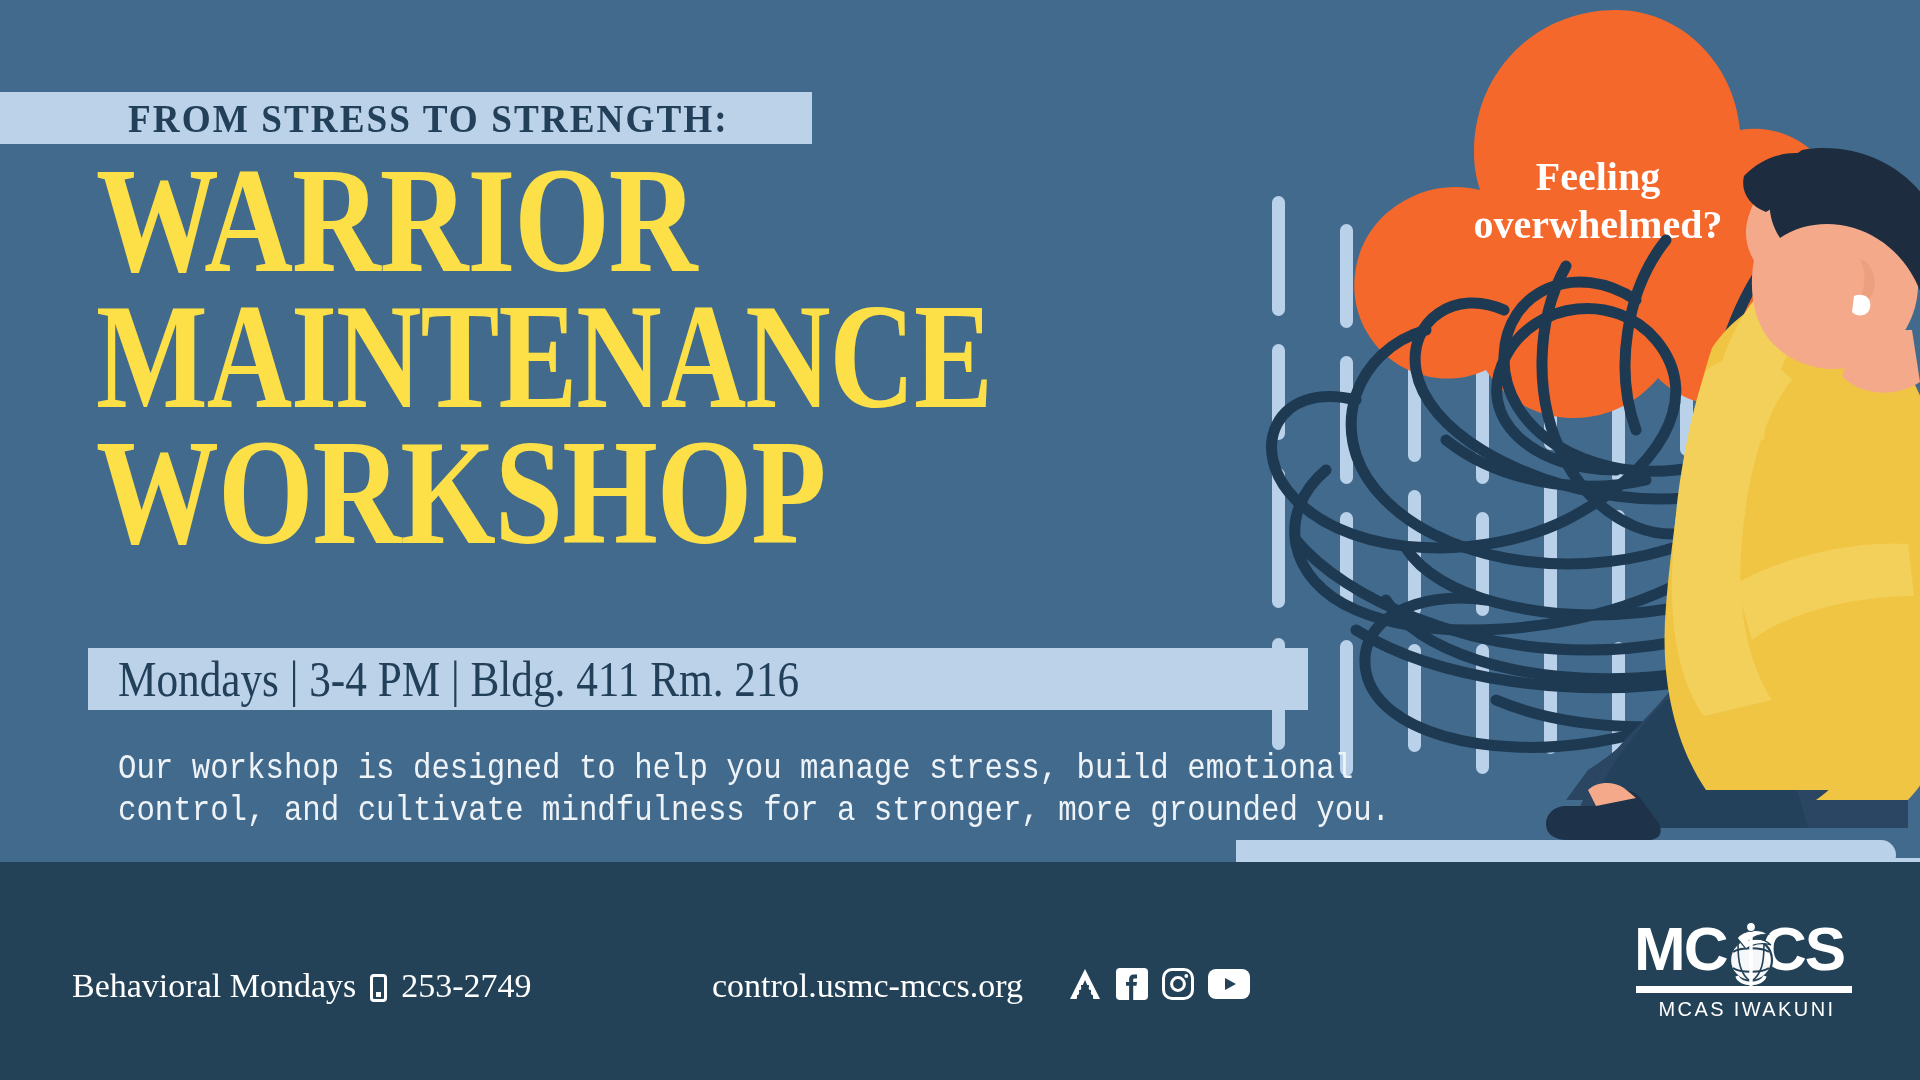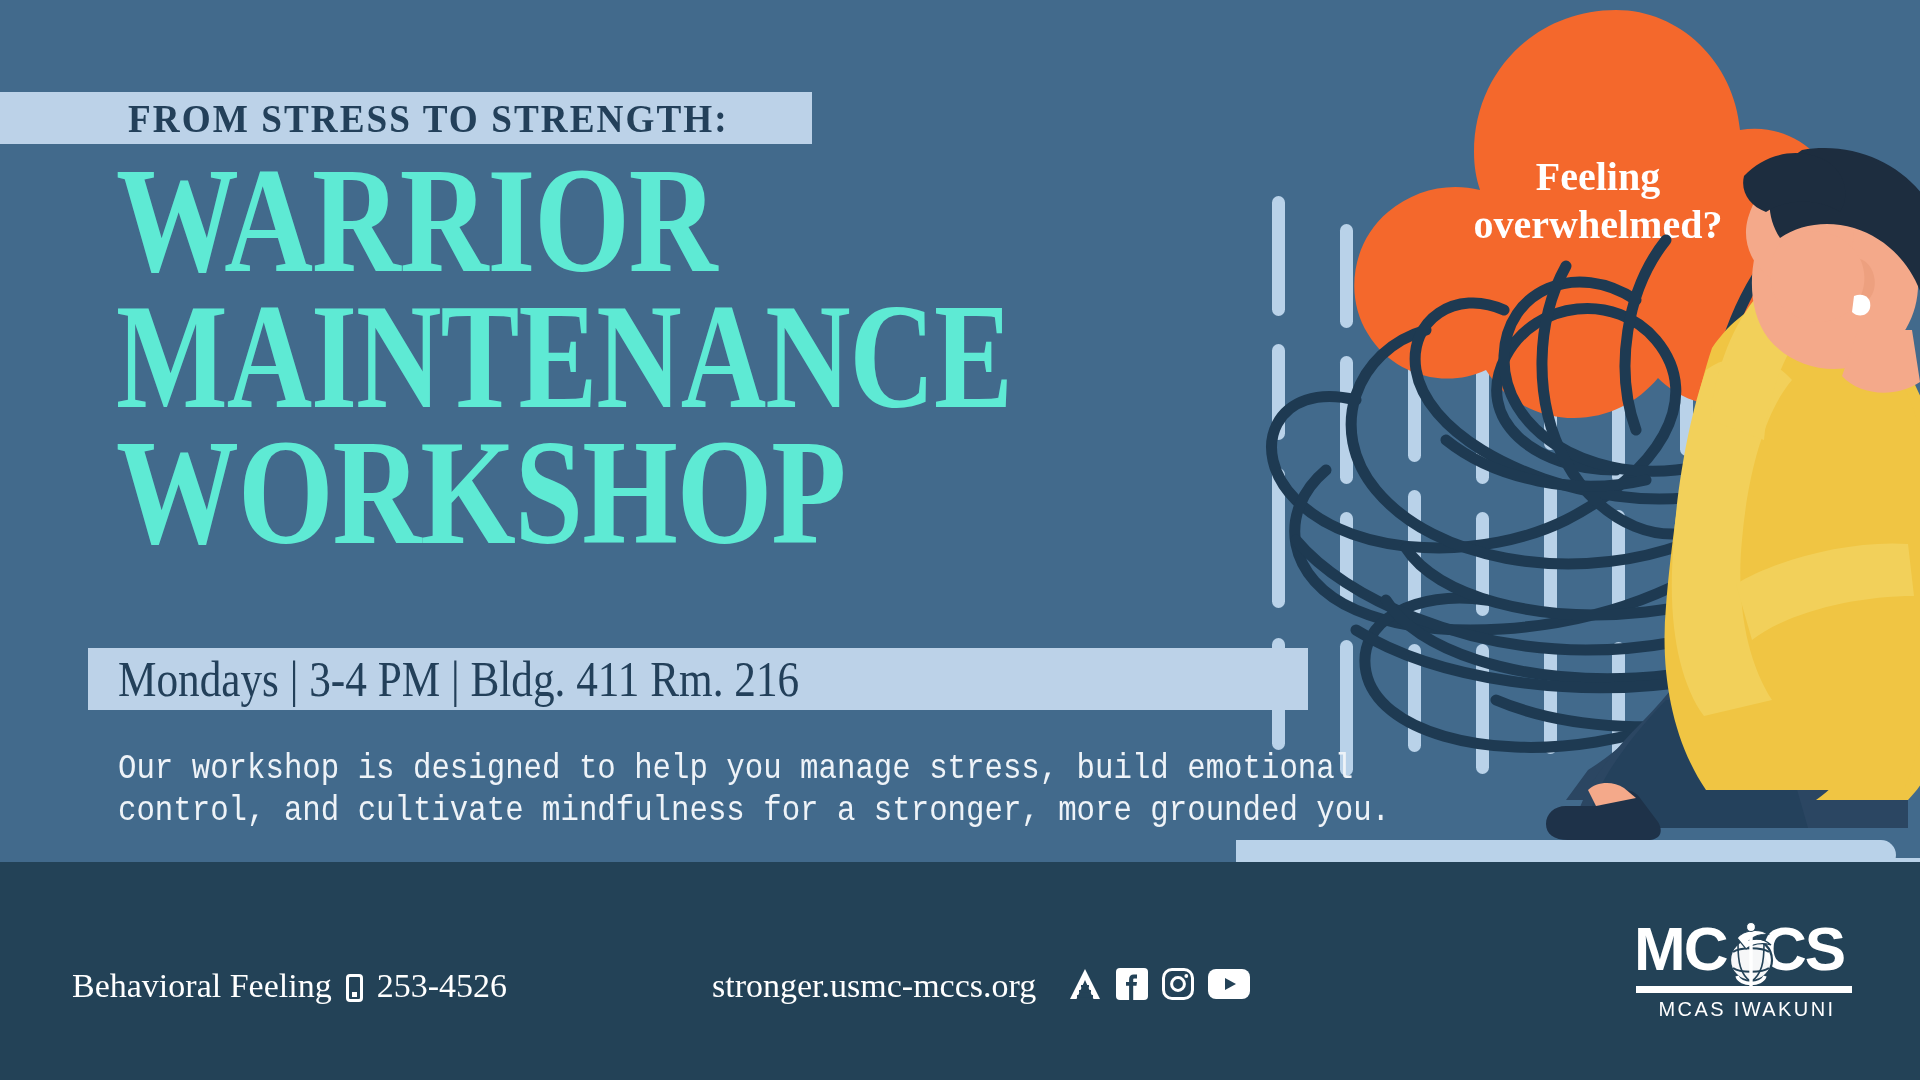--- a/index.html
+++ b/index.html
@@ -36,27 +36,26 @@
     letter-spacing:2.2px;
     line-height:46px;
     white-space:nowrap;
     transform:scaleX(0.93);
     transform-origin:left center;
   }
 
   .headline{
     position:absolute;left:96px;top:168px;
     width:1100px;
-    color:#5eead4;
+    color:#fde047;
     font-family:"Liberation Serif", serif;
     font-weight:700;
     font-size:116px;
     line-height:104px;
     letter-spacing:-1px;
-    margin-left:20px;
   }
   .headline .hl{
     display:block;
     white-space:nowrap;
     transform-origin:left center;
   }
   .hl-1{transform:scaleX(1.06) scaleY(1.30);margin-bottom:32px;}
   .hl-2{transform:scaleX(1.02) scaleY(1.30);margin-bottom:32px;}
   .hl-3{transform:scaleX(1.06) scaleY(1.30);}
 
@@ -385,26 +384,26 @@
   <div class="sched-text">Mondays | 3-4 PM | Bldg. 411 Rm. 216</div>
 
   <div class="body-copy">
     <span>Our workshop is designed to help you manage stress, build emotional</span>
     <span>control, and cultivate mindfulness for a stronger, more grounded you.</span>
   </div>
 
   <div class="footer"></div>
 
   <div class="contact">
-    <span>Behavioral Feeling</span>
+    <span>Behavioral Mondays</span>
     <span class="phone-glyph"></span>
-    <span>253-4526</span>
-  </div>
-
-  <div class="weburl">stronger.usmc-mccs.org</div>
+    <span>253-2749</span>
+  </div>
+
+  <div class="weburl">control.usmc-mccs.org</div>
 
   <div class="socials">
     <span>
       <svg width="34" height="32" viewBox="0 0 34 32" xmlns="http://www.w3.org/2000/svg">
         <path d="M17 1 L32 31 L25.5 31 L17 12 L8.5 31 L2 31 Z" fill="#ffffff"></path>
         <rect x="13" y="17" width="8" height="2.6" fill="#234257"></rect>
         <rect x="11" y="22" width="12" height="2.6" fill="#234257"></rect>
         <rect x="9" y="27" width="16" height="2.6" fill="#234257"></rect>
       </svg>
     </span>

